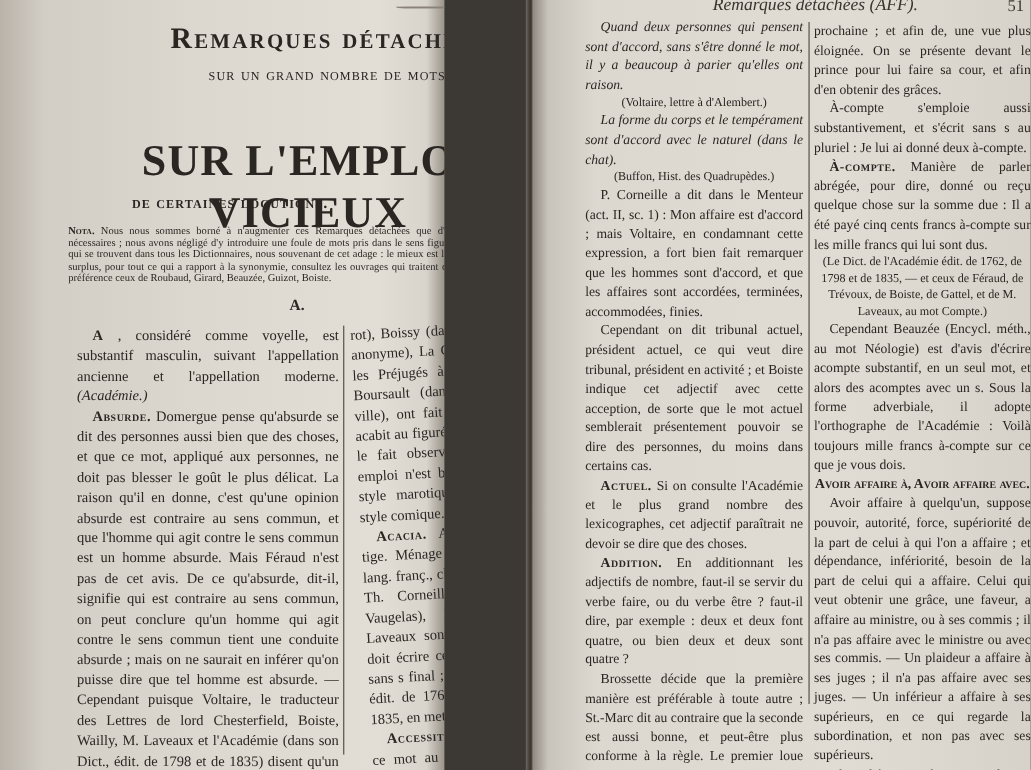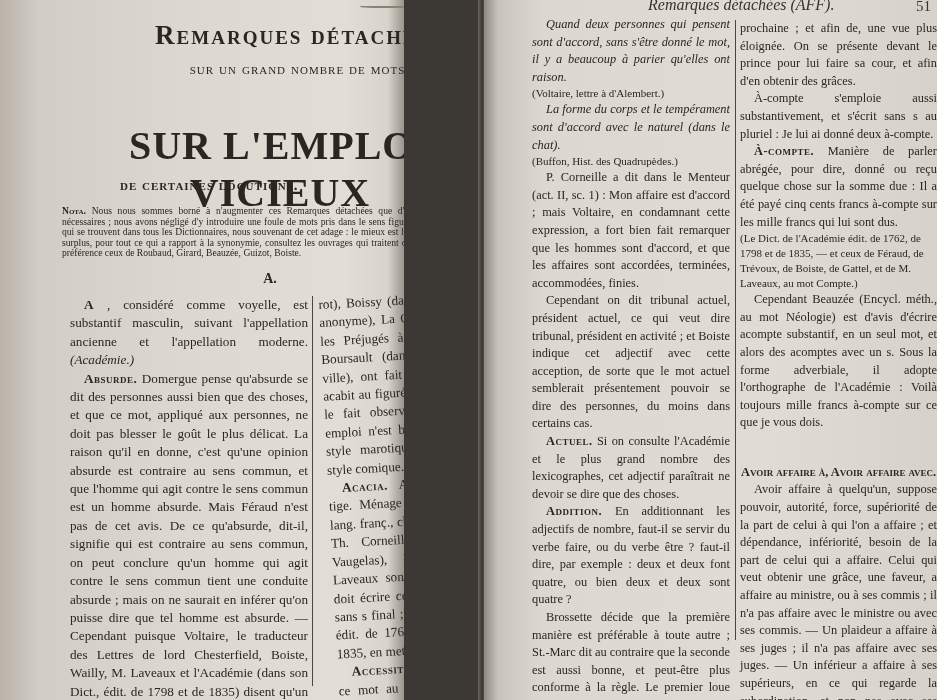--- a/index.html
+++ b/index.html
@@ -41,22 +41,22 @@
     font-size:9.6px; line-height:10.6px; text-align:justify; }
   .nota p { margin:0; text-indent:0; }
   .letter-head { position:absolute; left:200px; top:271px; width:140px; text-align:center;
     font-size:14px; font-weight:bold; }
 
   .col { position:absolute; font-size:13.2px; line-height:18.4px; text-align:justify; }
   .col p { margin:0; text-indent:14px; }
   .col p.noind { text-indent:0; }
   .col .sc { font-variant:small-caps; font-weight:bold; letter-spacing:0.5px; }
   .col i, .nota i, .col .it { font-style:italic; }
-  .col .src { font-size:11px; line-height:15px; text-align:left; text-indent:0; }
-  .col .sub-head { text-align:center; text-indent:0; font-variant:small-caps; font-weight:bold;margin-top:32px; }
+  .col .src { font-size:11px; line-height:15px; text-align:center; text-indent:0; }
+  .col .sub-head { text-align:center; text-indent:0; font-variant:small-caps; font-weight:bold; }
 
   #left-col-1 { left:70px; top:296px; width:238px; }
   #left-col-2 { left:318px; top:296px; width:165px; transform:rotate(-3deg); transform-origin:0 0; }
   .col-divider { position:absolute; left:312px; top:296px; width:1px; height:390px; background:#4b443c; }
 
   #right-col-1 { left:532px; top:16px; width:198px; font-size:12.4px; line-height:17.6px; }
   #right-col-2 { left:740px; top:20px; width:197px; font-size:12.4px; line-height:17.6px; }
   .rcol-divider { position:absolute; left:735px; top:20px; width:1px; height:620px; background:#4b443c; }
 
   .running-head { position:absolute; left:648px; top:-4px; font-size:16px; font-style:italic; color:#3a342e; }

